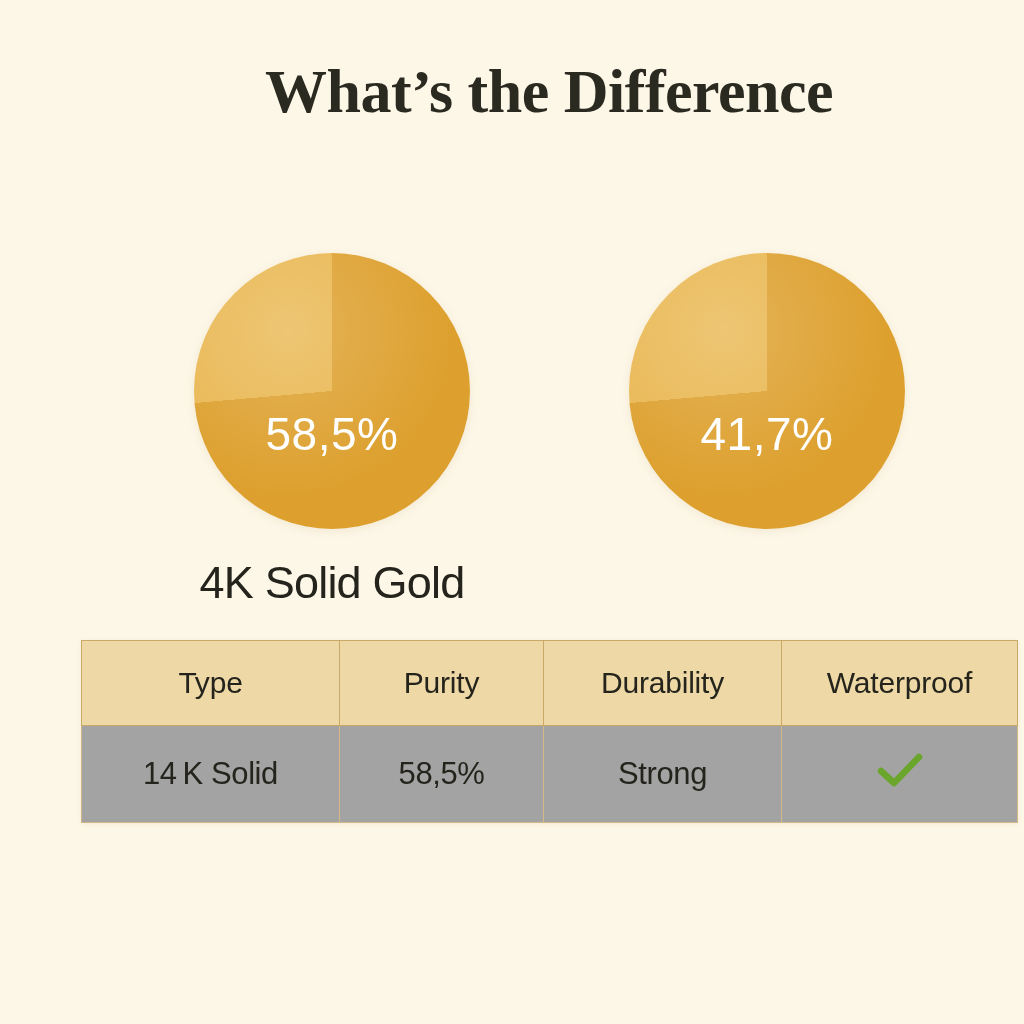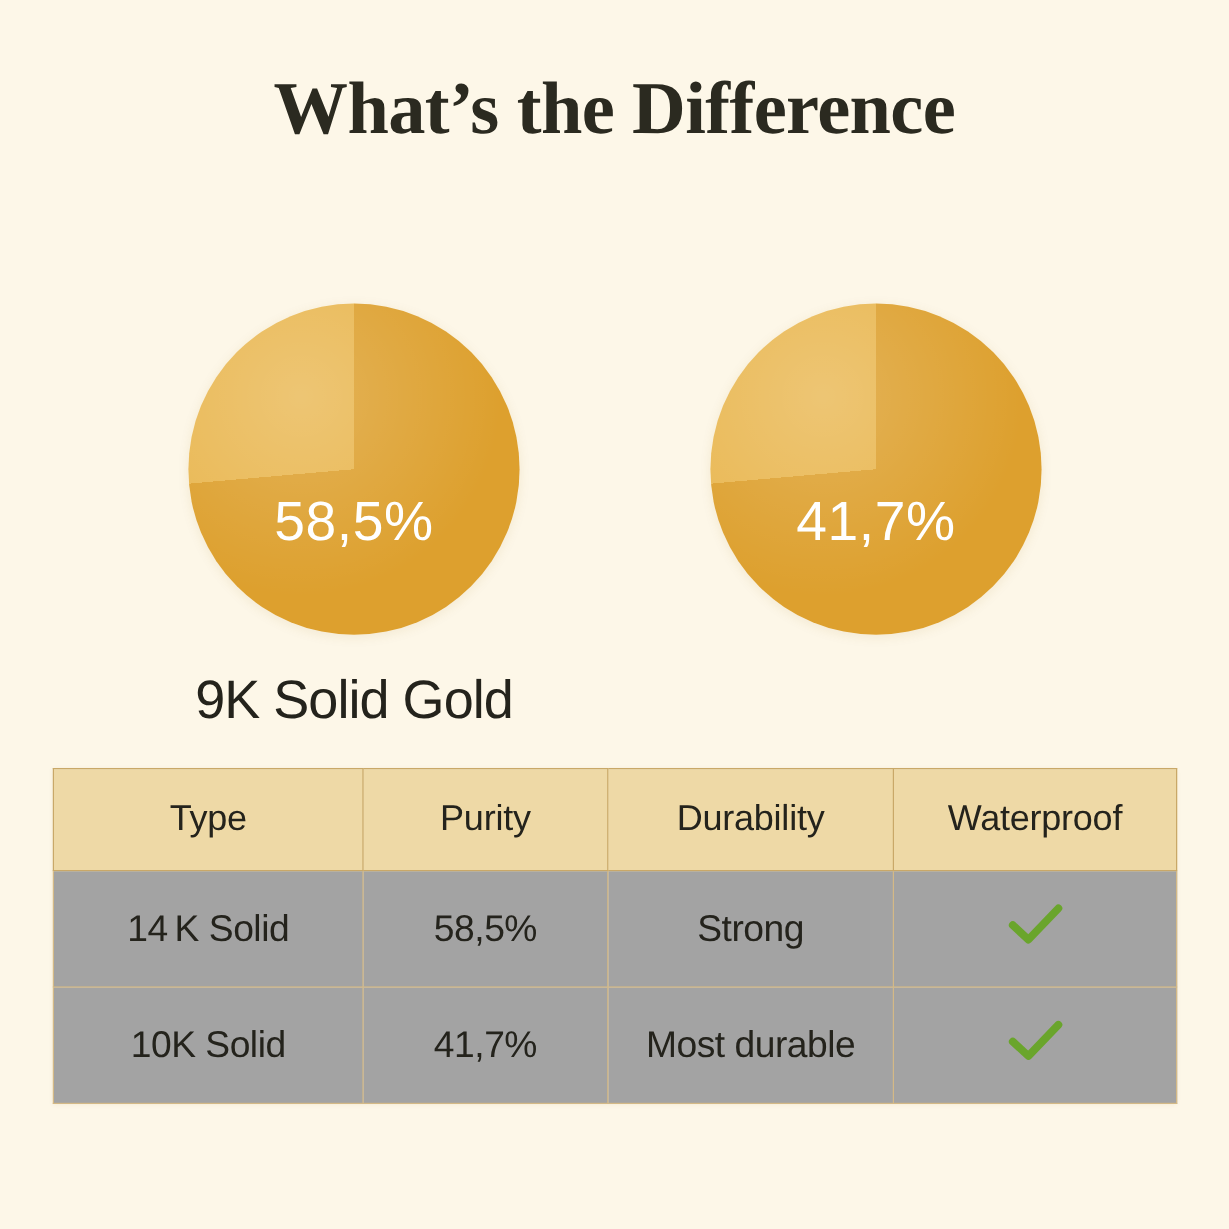--- a/index.html
+++ b/index.html
@@ -14,20 +14,21 @@
     color: #2b2a20;
     overflow: hidden;
     position: relative;
   }
 
   #infographic {
     position: absolute;
     inset: 0;
     width: 892px;
     height: 1024px;
+    margin-left: 37px;
   }
 
   
   .title-block {
     position: absolute;
     top: 52px;
     left: 0;
     width: 1024px;
     text-align: center;
     font-family: "Liberation Serif", serif;
@@ -144,21 +145,21 @@
     <span class="title-line">What’s the Difference</span>
   </div>
 
   <div class="charts-row">
 
     <div class="chart-unit left">
       <div class="pie" id="pie-0" style="background: conic-gradient(rgb(221, 160, 46) 0deg, rgb(221, 160, 46) 265deg, rgb(233, 183, 81) 265deg, rgb(233, 183, 81) 360deg);">
         <div class="sheen"></div>
         <div class="pie-value">58,5%</div>
       </div>
-      <div class="pie-caption">9K Solid Gold</div>
+      <div class="pie-caption">4K Solid Gold</div>
     </div>
 
     <div class="chart-unit right">
       <div class="pie" id="pie-1" style="background: conic-gradient(rgb(221, 160, 46) 0deg, rgb(221, 160, 46) 265deg, rgb(233, 183, 81) 265deg, rgb(233, 183, 81) 360deg);">
         <div class="sheen"></div>
         <div class="pie-value">41,7%</div>
       </div>
     </div>
 
   </div>
@@ -184,28 +185,16 @@
         <td>58,5%</td>
         <td>Strong</td>
         <td>
           <span class="check">
             <svg width="46" height="36" viewBox="0 0 46 36" aria-hidden="true">
               <path d="M4 19 L17 31 L42 5" fill="none" stroke="#6aa52c" stroke-width="6.5" stroke-linecap="round" stroke-linejoin="round"></path>
             </svg>
           </span>
         </td>
       </tr>
-      <tr>
-        <td>10K Solid</td>
-        <td>41,7%</td>
-        <td>Most durable</td>
-        <td>
-          <span class="check">
-            <svg width="46" height="36" viewBox="0 0 46 36" aria-hidden="true">
-              <path d="M4 19 L17 31 L42 5" fill="none" stroke="#6aa52c" stroke-width="6.5" stroke-linecap="round" stroke-linejoin="round"></path>
-            </svg>
-          </span>
-        </td>
-      </tr>
     </tbody>
   </table>
 
 </div>
 
 </body></html>

